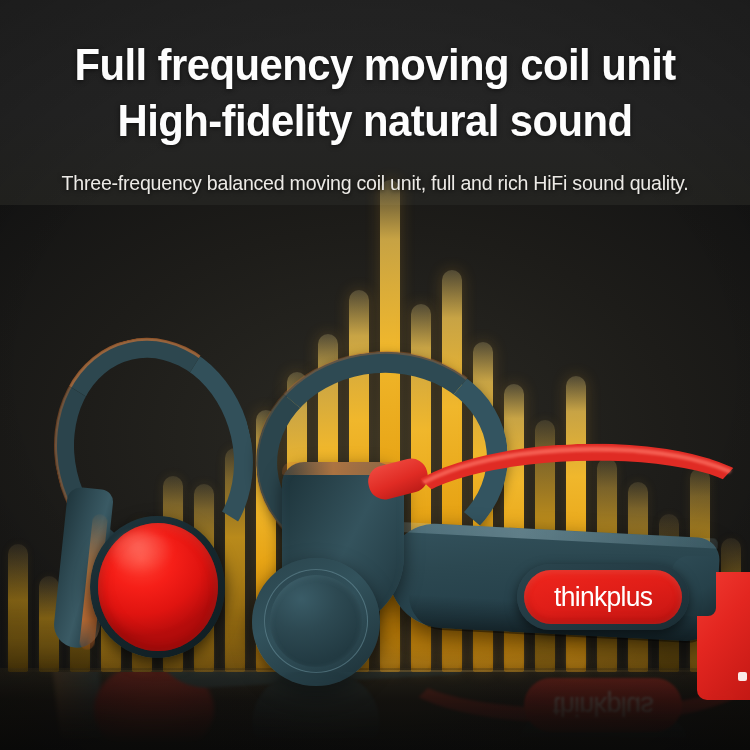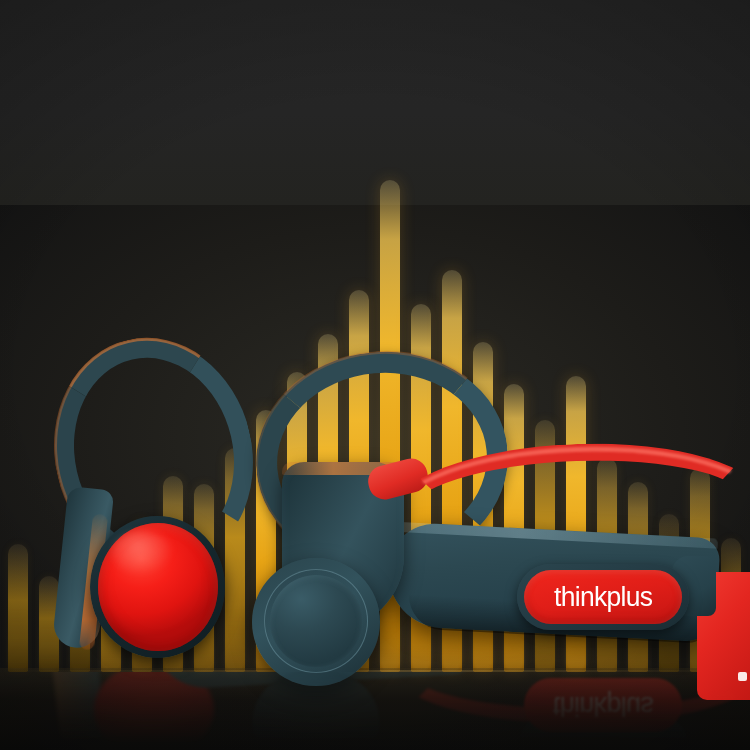--- a/index.html
+++ b/index.html
@@ -545,14 +545,19 @@
     <div class="refl-btn"></div>
     <div class="refl-cable"></div>
     <div class="refl-logo-bezel"></div>
     <div class="refl-logo-plate">
       <span class="refl-logo-text">thinkplus</span>
     </div>
   </div>
 
   <div class="bg-vignette"></div>
 
+  <div id="text-block">
+    <div class="headline" id="headline-1">Full frequency moving coil unit</div>
+    <div class="headline" id="headline-2">High-fidelity natural sound</div>
+    <div class="subtitle">Three-frequency balanced moving coil unit, full and rich HiFi sound quality.</div>
+  </div>
 
 </div>
 
 </body></html>

